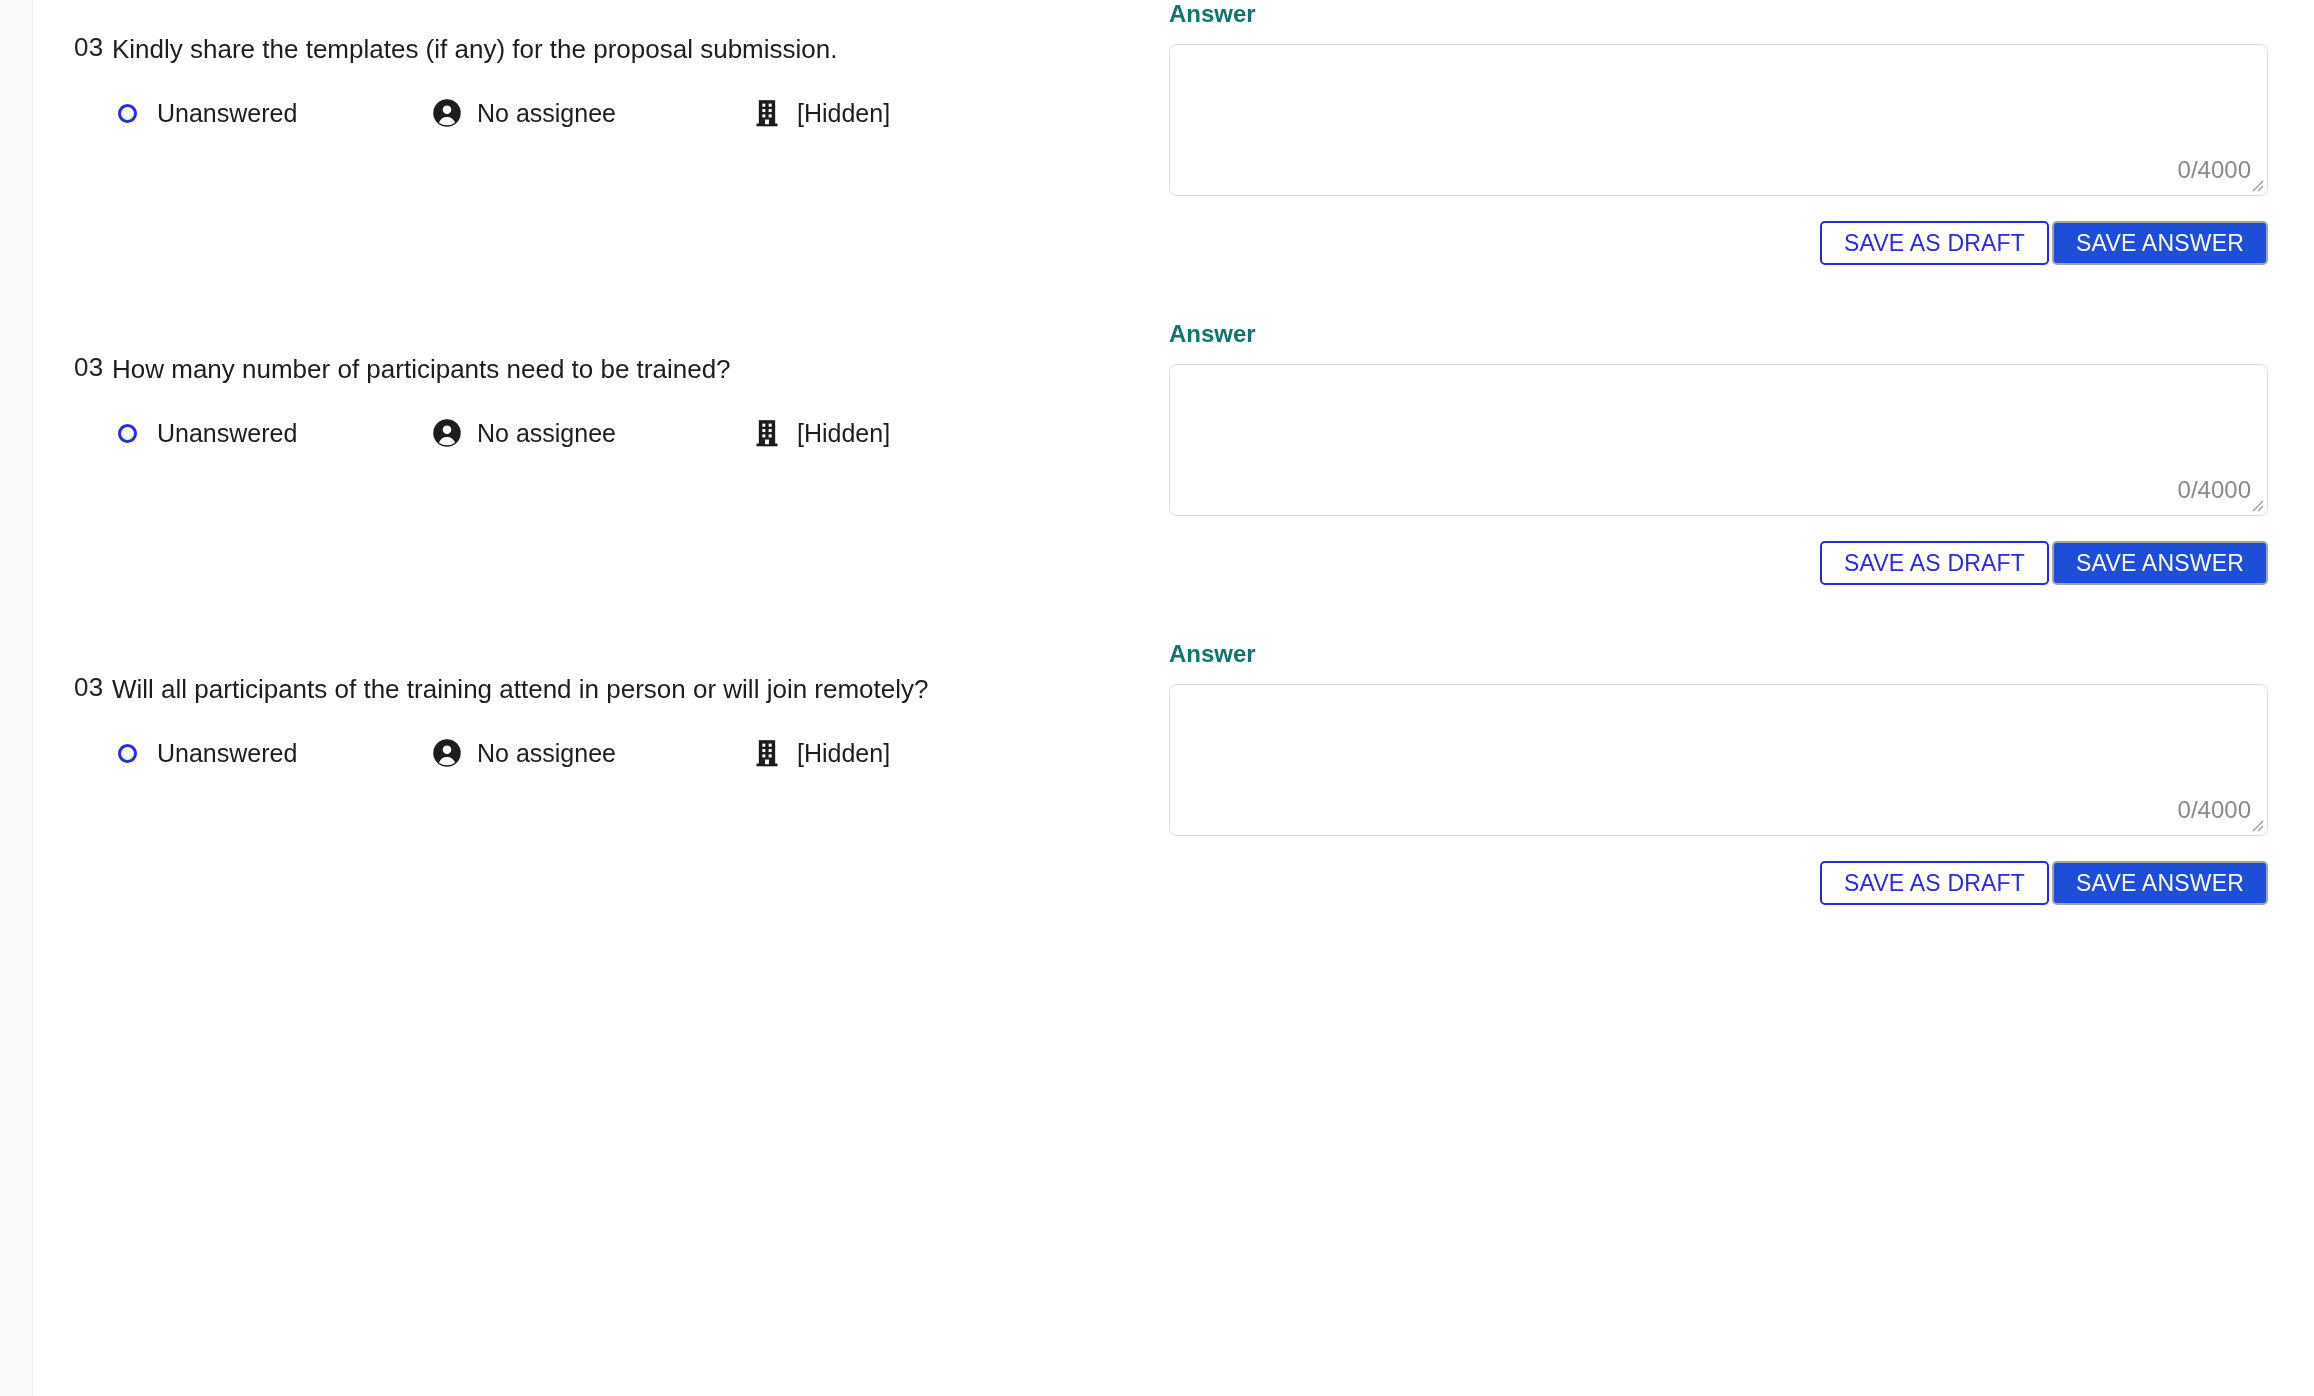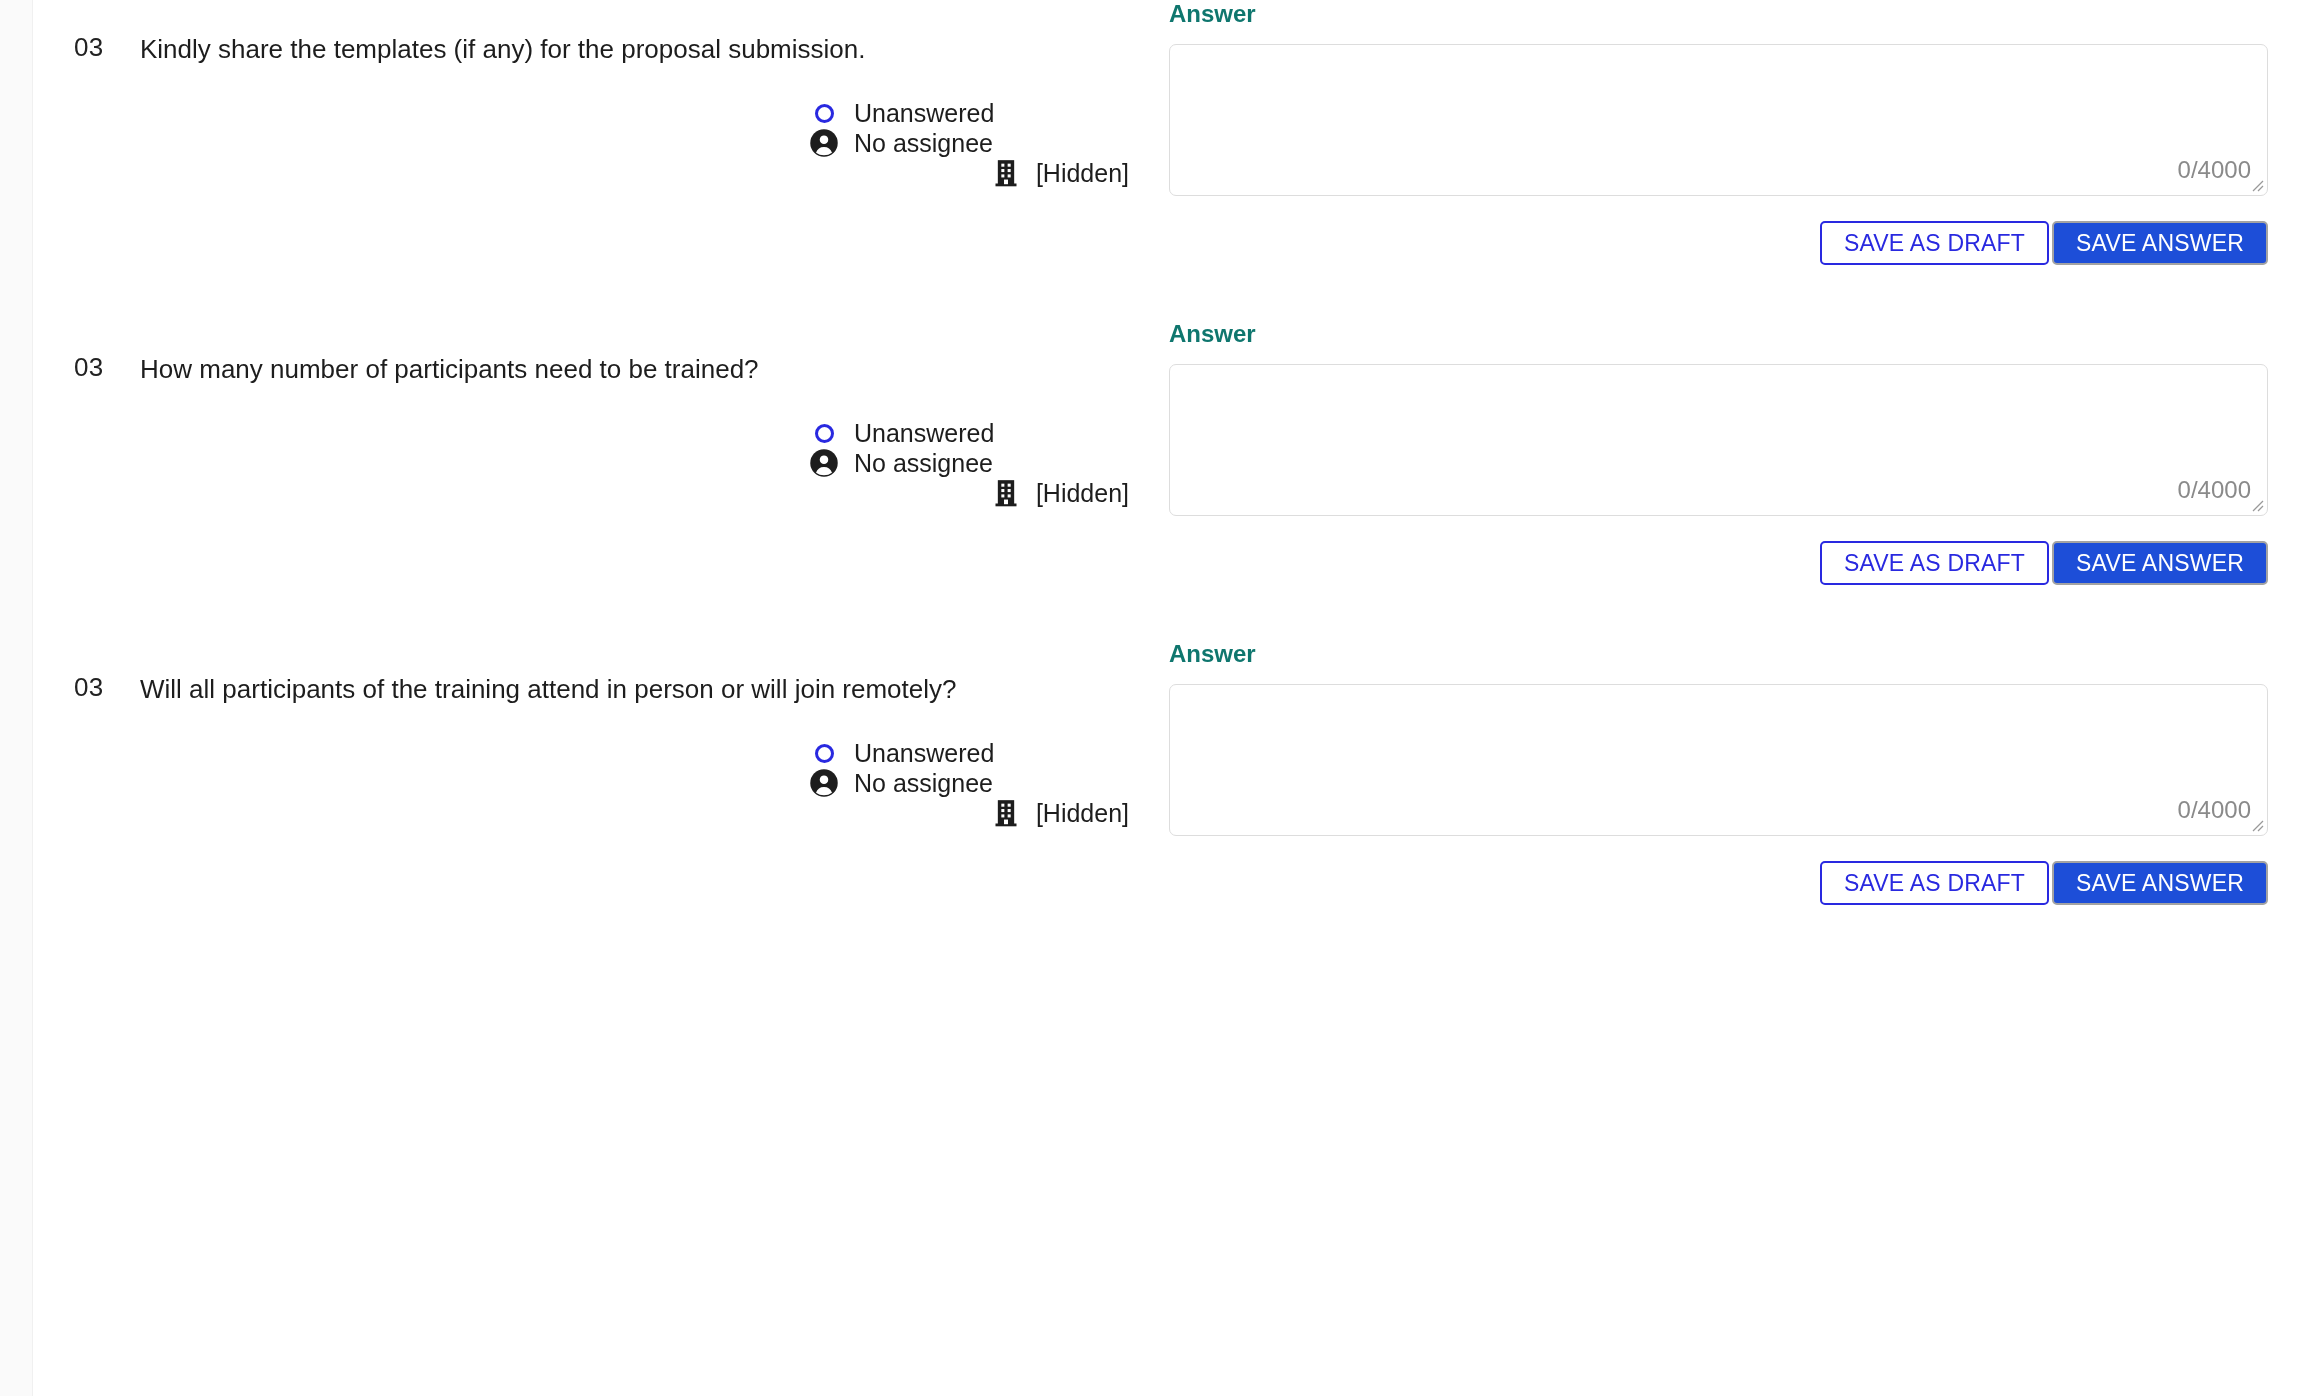--- a/index.html
+++ b/index.html
@@ -65,35 +65,34 @@
     font-size: 26px;
     color: #222222;
     line-height: 34px;
     letter-spacing: 0.3px;
   }
 
   .q-body {
     flex: 1 1 auto;
     padding-right: 40px;
     box-sizing: border-box;
-    margin-left: 28px;
   }
 
   .q-text {
     font-size: 26px;
     line-height: 38px;
     color: #1d1d1d;
     max-width: 830px;
     margin: 0;
   }
 
   .q-meta {
     display: flex;
-    flex-direction: column;
-    align-items: flex-end;
+    flex-direction: row;
+    align-items: flex-start;
     margin-top: 30px;
   }
 
   .meta-item {
     display: flex;
     flex-direction: row;
     align-items: center;
     font-size: 25px;
     color: #1d1d1d;
   }

